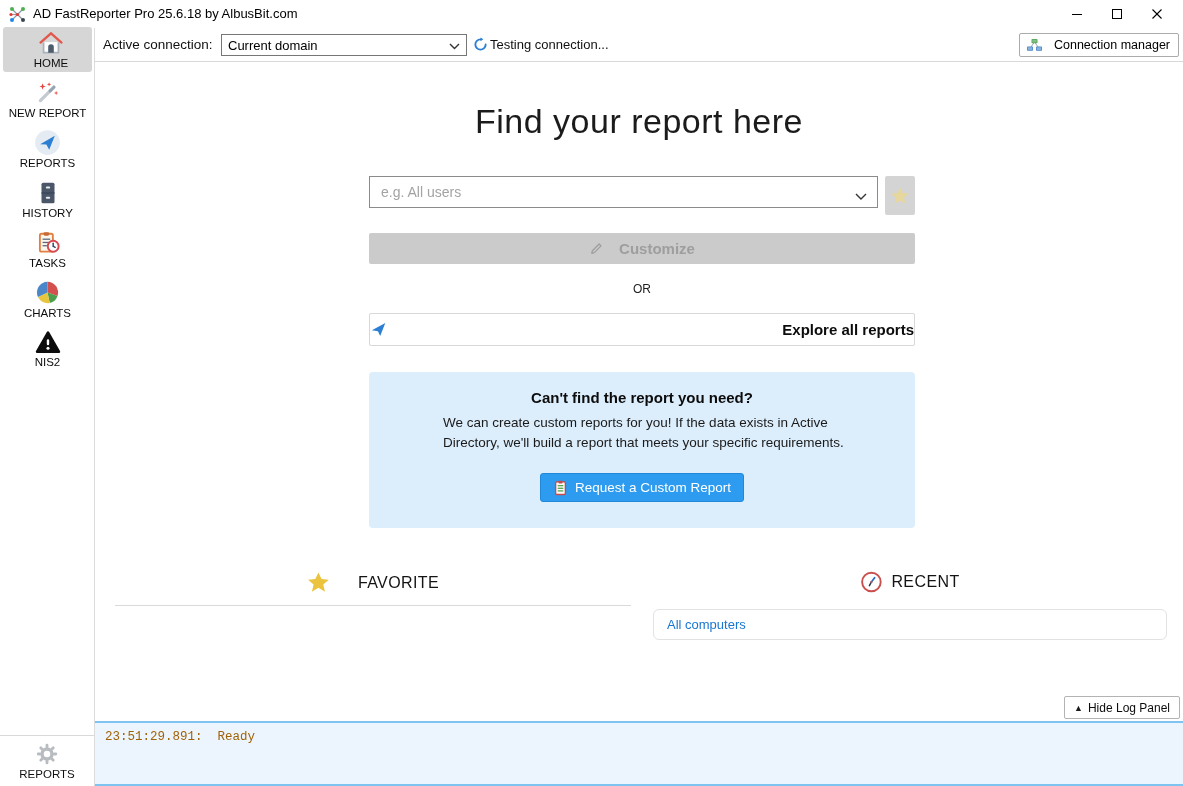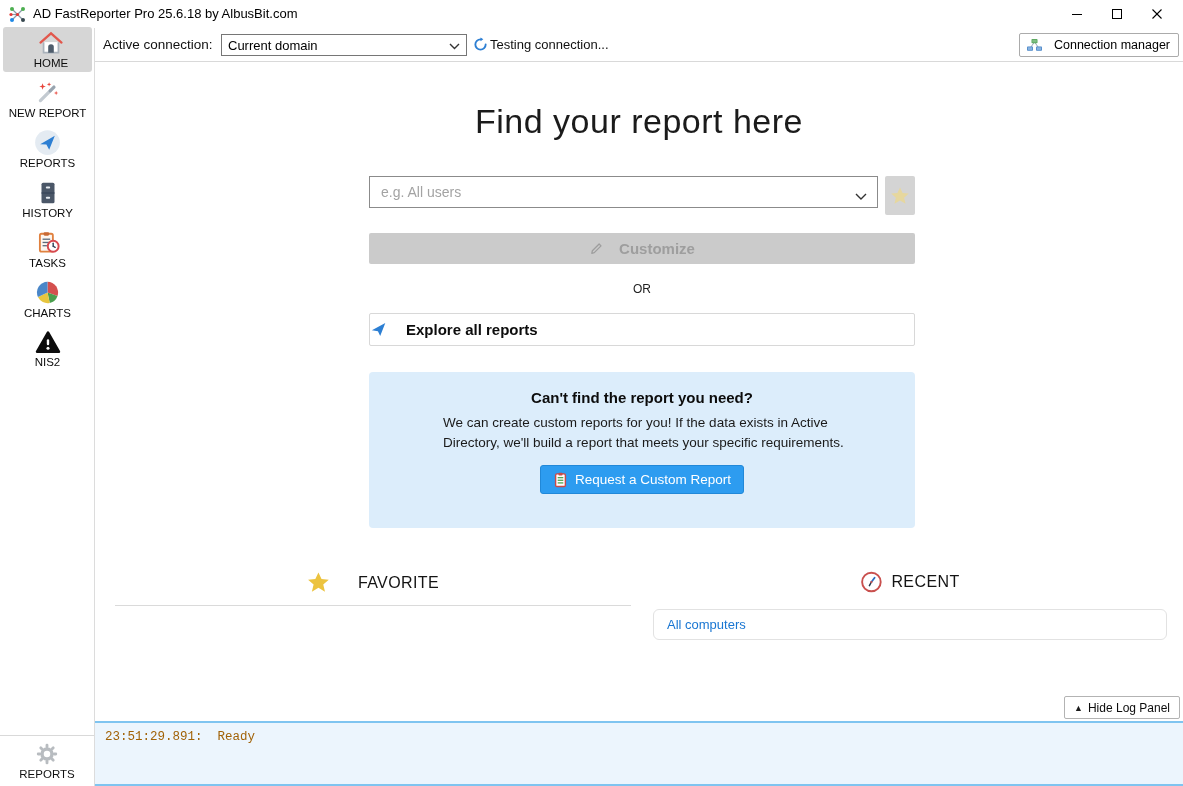--- a/index.html
+++ b/index.html
@@ -36,25 +36,25 @@
   .heading { position:absolute; left:0; right:0; top:40px; text-align:center; font-size:34px; font-weight:300; color:#1b1b1b; letter-spacing:0.5px; }
   .col { position:absolute; left:274px; width:546px; }
   .search-row { top:114px; height:32px; display:flex; gap:7px; }
   .search-combo { position:relative; flex:1; border:1px solid #8b8b8b; background:#fff; }
   .search-combo input { width:100%; height:100%; border:0; outline:none; padding:0 30px 0 11px; font-size:14px; font-family:"Liberation Sans",sans-serif; }
   .search-combo input::placeholder { color:#a3a3a3; opacity:1; }
   .search-combo .chev { position:absolute; right:10px; top:16px; }
   .fav-btn { width:30px; height:39px; background:#d4d4d4; border:0; border-radius:2px; display:flex; align-items:center; justify-content:center; }
   .btn-customize { top:171px; height:31px; background:#cbcbcb; border-radius:2px; display:flex; align-items:center; justify-content:center; gap:15px; font-size:15px; font-weight:bold; color:#9e9e9e; cursor:default; }
   .or-label { top:220px; text-align:center; font-size:12px; color:#222; }
-  .btn-explore { top:251px; height:33px; background:#fff; border:1px solid #d8d8d8; border-radius:2px; display:flex; align-items:center; justify-content:flex-start; gap:19px; font-size:15px; font-weight:bold; color:#0c0c0c; cursor:default; }
+  .btn-explore { top:251px; height:33px; background:#fff; border:1px solid #d8d8d8; border-radius:2px; display:flex; align-items:center; justify-content:space-between; gap:0; font-size:15px; font-weight:bold; color:#0c0c0c; cursor:default; }
   .info-panel { top:310px; height:156px; background:#dcedfb; border-radius:4px; text-align:center; }
   .info-title { margin-top:17px; font-size:15px; font-weight:bold; color:#0c0c0c; }
   .info-body { width:424px; margin:7px 0 0 74px; text-align:left; font-size:13.5px; line-height:20px; color:#1a1a1a; }
-  .btn-request { margin-top:12px; display:inline-flex; align-items:center; gap:7px; height:29px; padding:0 12px; background:#2d9cf0; border:1px solid #2188d8; border-radius:3px; color:#fff; font-size:13.5px; cursor:default; }
+  .btn-request { margin-top:20px; display:inline-flex; align-items:center; gap:7px; height:29px; padding:0 12px; background:#2d9cf0; border:1px solid #2188d8; border-radius:3px; color:#fff; font-size:13.5px; cursor:default; }
   .fav-header, .rec-header { position:absolute; top:509px; display:flex; align-items:center; gap:9px; font-size:16px; color:#141414; letter-spacing:0.4px; }
   .fav-header { left:278px; transform:translateX(-50%);gap:28px; }
   .rec-header { left:815px; transform:translateX(-50%); }
   .fav-divider { position:absolute; left:20px; width:516px; top:543px; height:0; border-top:1px solid #dadada; }
   .recent-box { position:absolute; left:558px; top:547px; width:514px; height:31px; background:#fff; border:1px solid #e2e2e2; border-radius:6px; }
   .recent-item { line-height:29px; padding-left:13px; font-size:13px; color:#1976d2; cursor:default; }
   .hide-log-btn { position:absolute; right:3px; top:634px; height:23px; padding:0 9px; background:#fff; border:1px solid #b3b3b3; border-radius:2px; display:flex; align-items:center; gap:5px; font-size:12px; color:#0c0c0c; cursor:default; }
   .hide-log-btn .tri { font-size:9px; color:#1a1a1a; }
   
   .logpanel { position:absolute; left:95px; right:0; bottom:0; height:65px; background:#ecf5fd; border-top:2px solid #7fc4f0; border-bottom:2px solid #7fc4f0; }

